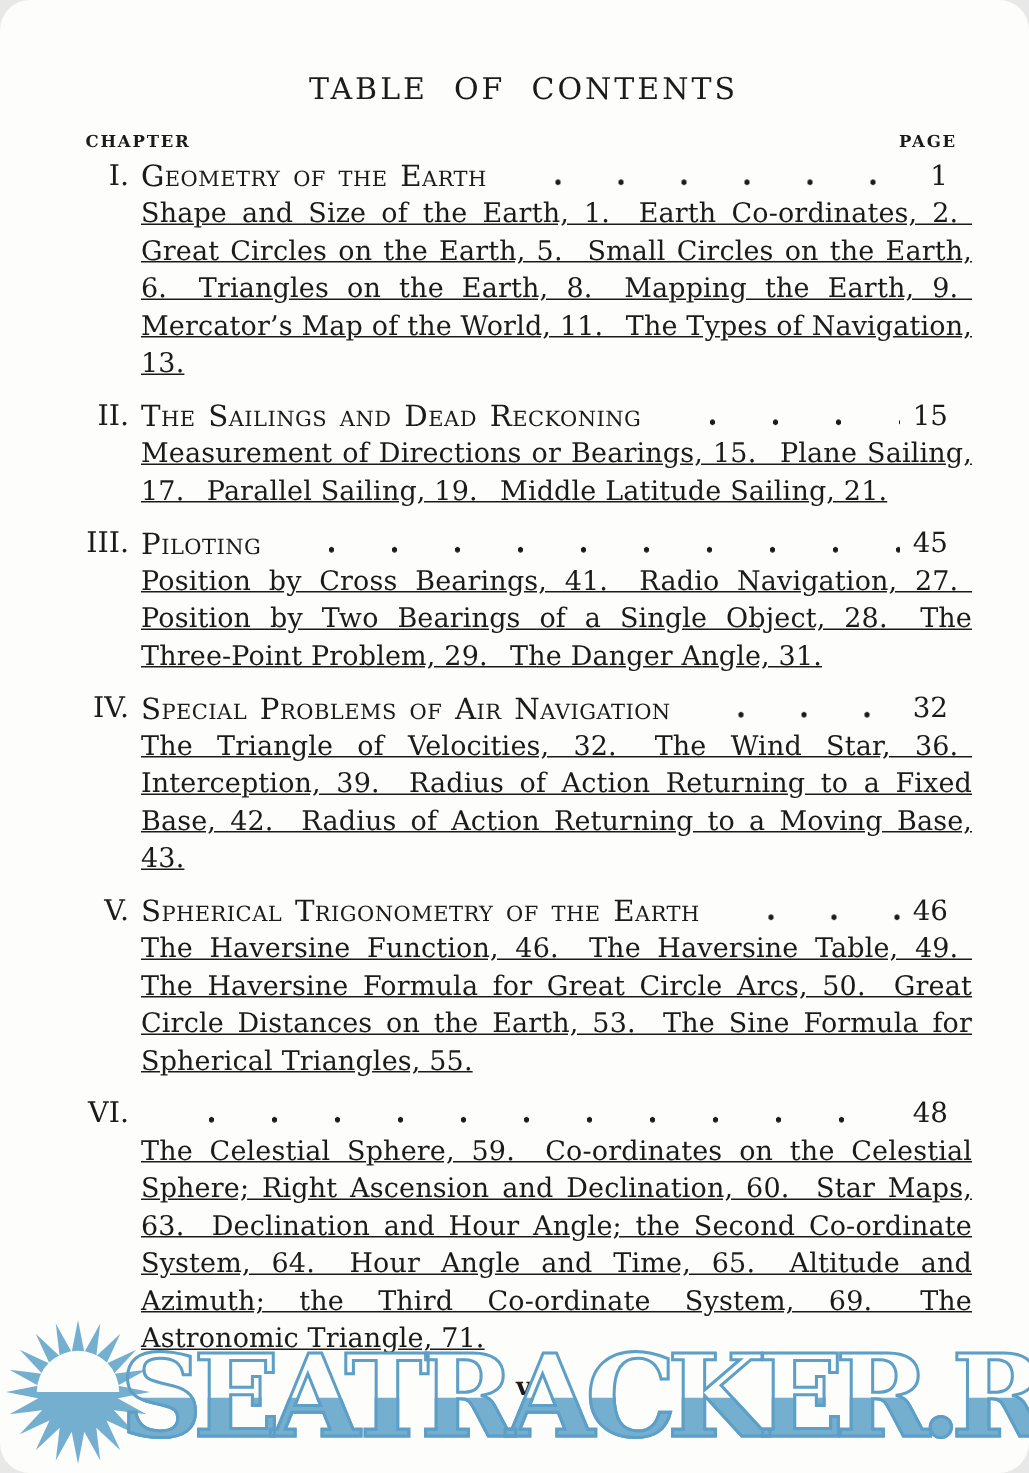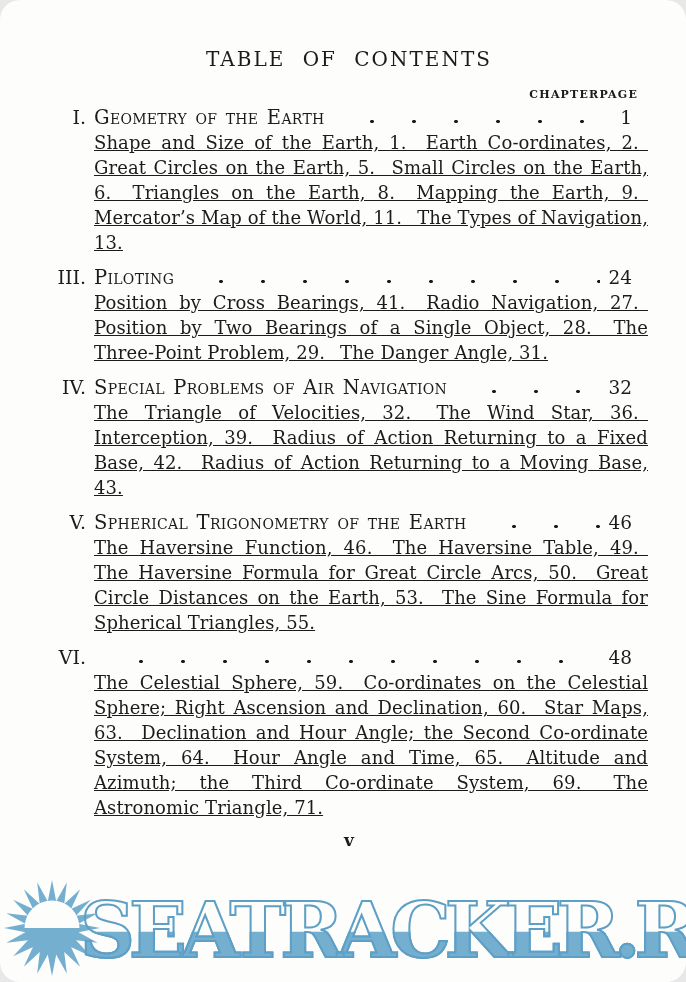--- a/index.html
+++ b/index.html
@@ -20,21 +20,21 @@
     text-align: center;
     font-size: 20px;
     font-weight: normal;
     letter-spacing: 2px;
     word-spacing: 9px;
     line-height: 26px;
   }
 
   .col-headers {
     display: flex;
-    justify-content: flex-end;
+    justify-content: space-between;
     font-size: 11px;
     font-weight: bold;
     letter-spacing: 1.2px;
     line-height: 13px;
     padding: 0 10px 0 7px;
     margin-bottom: 4px;
   }
 
   .toc-entry {
     display: grid;
@@ -140,28 +140,39 @@
         <div>
           <div class="head-row">
             <span class="ch-title">Geometry of the Earth</span>
             <span class="leader"></span>
             <span class="pagenum">1</span>
           </div>
           <p class="topics">Shape and Size of the Earth, 1.  Earth Co-ordinates, 2.  Great Circles on the Earth, 5.  Small Circles on the Earth, 6.  Triangles on the Earth, 8.  Mapping the Earth, 9.  Mercator’s Map of the World, 11.  The Types of Navigation, 13.</p>
         </div>
       </section>
 
+      <section class="toc-entry">
+        <span class="numeral">II.</span>
+        <div>
+          <div class="head-row">
+            <span class="ch-title">The Sailings and Dead Reckoning</span>
+            <span class="leader"></span>
+            <span class="pagenum">15</span>
+          </div>
+          <p class="topics">Measurement of Directions or Bearings, 15.  Plane Sailing, 17.  Parallel Sailing, 19.  Middle Latitude Sailing, 21.</p>
+        </div>
+      </section>
 
       <section class="toc-entry">
         <span class="numeral">III.</span>
         <div>
           <div class="head-row">
             <span class="ch-title">Piloting</span>
             <span class="leader"></span>
-            <span class="pagenum">24</span>
+            <span class="pagenum">45</span>
           </div>
           <p class="topics">Position by Cross Bearings, 41.  Radio Navigation, 27.  Position by Two Bearings of a Single Object, 28.  The Three-Point Problem, 29.  The Danger Angle, 31.</p>
         </div>
       </section>
 
       <section class="toc-entry">
         <span class="numeral">IV.</span>
         <div>
           <div class="head-row">
             <span class="ch-title">Special Problems of Air Navigation</span>

